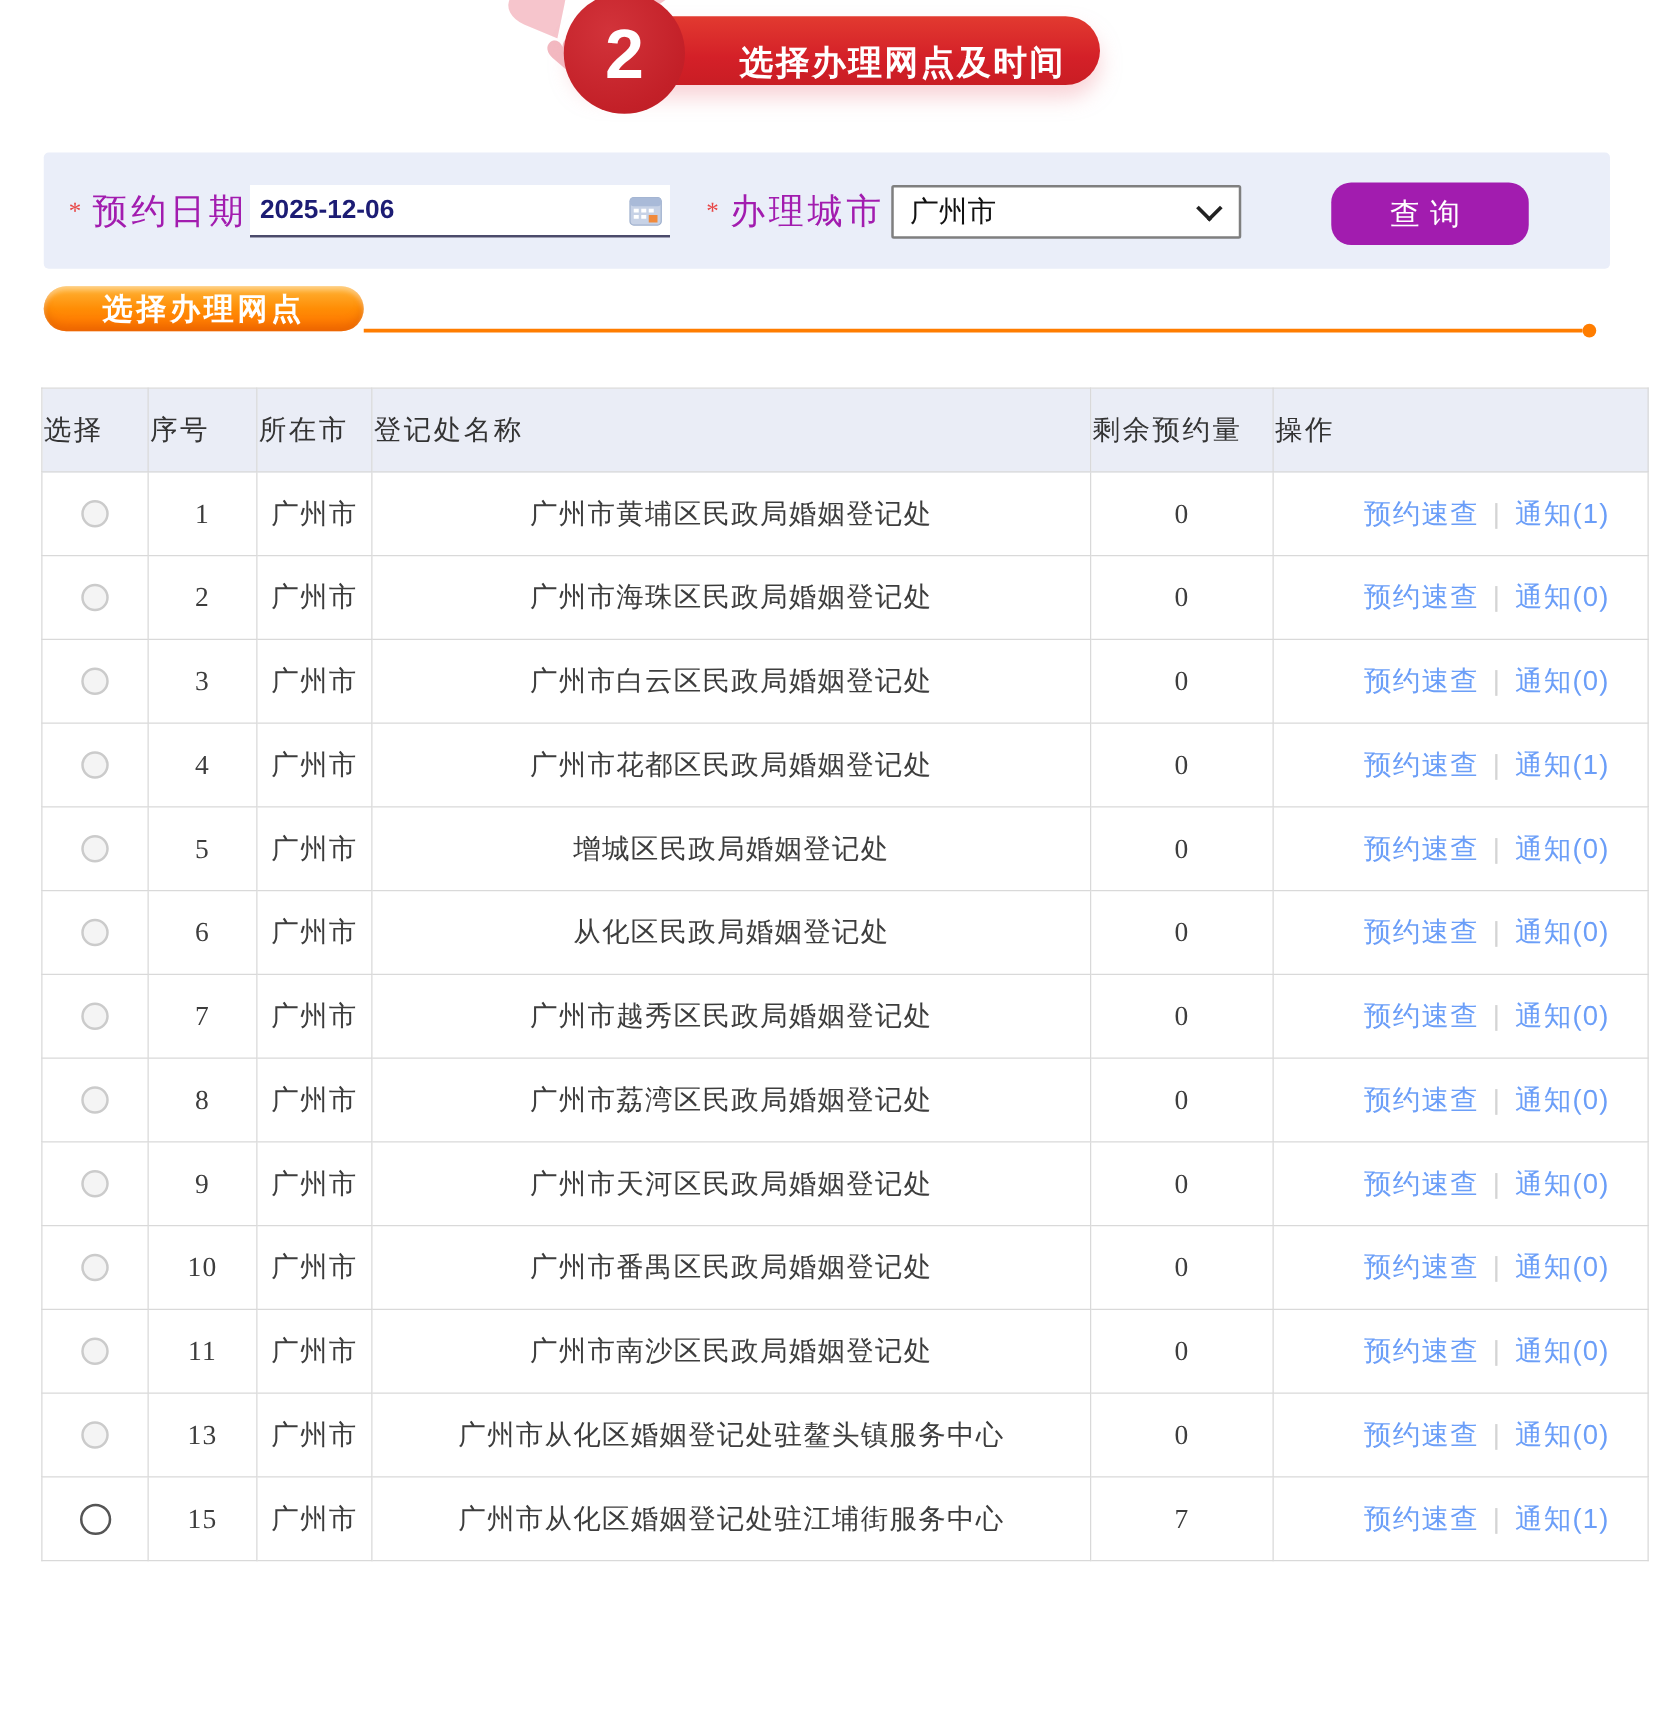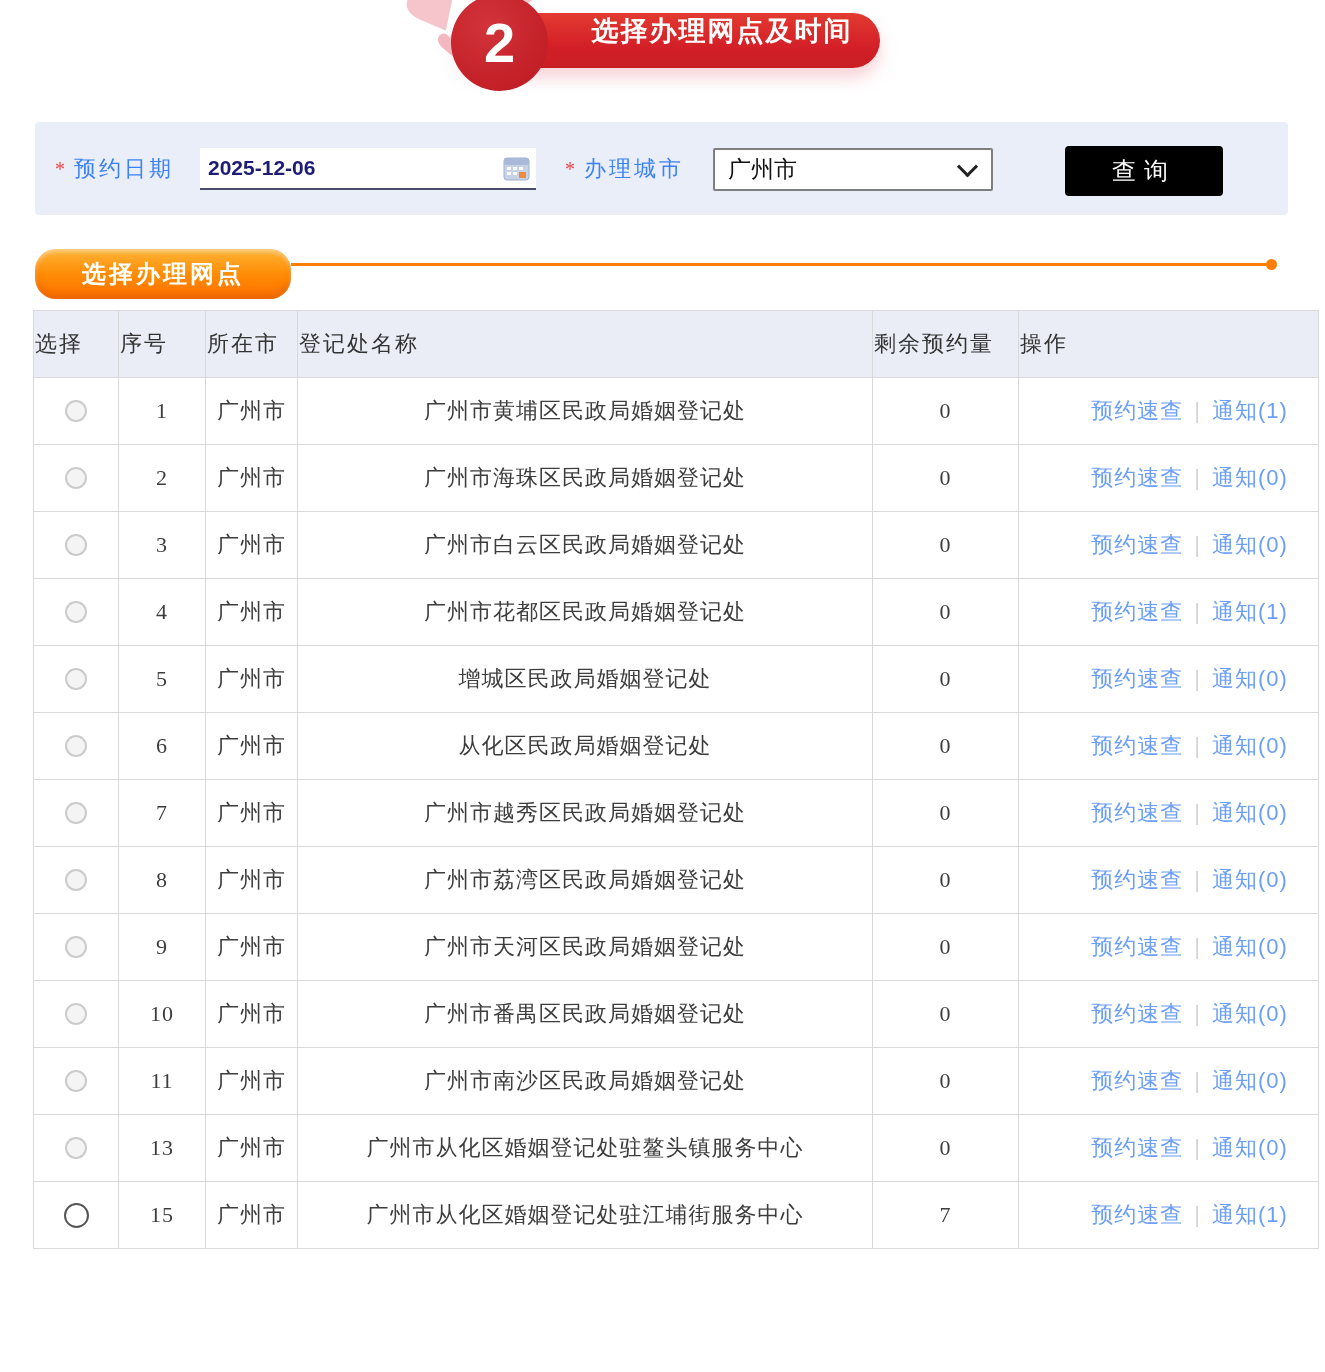--- a/index.html
+++ b/index.html
@@ -8,60 +8,60 @@
     background:#ffffff;font-family:"Liberation Sans",sans-serif;
   }
   
   .heart{position:absolute;color:#f6c5cc;z-index:1;font-family:"DejaVu Sans",sans-serif;line-height:1;}
   .heart.h1{left:406px;top:-22px;font-size:66px;transform:rotate(-28deg);}
   .heart.h2{left:498px;top:-34px;font-size:54px;transform:rotate(16deg);}
   .heart.h3{left:436px;top:28px;font-size:34px;transform:rotate(-10deg);color:#f3b9c1;}
   .banner-pill{
     position:absolute;left:456px;top:13px;width:424px;height:55px;border-radius:28px;
     background:linear-gradient(180deg,#e23a30 0%,#d42028 60%,#c91d24 100%);
-    z-index:2;display:flex;align-items:flex-start;justify-content:center;
+    z-index:2;display:flex;align-items:flex-end;justify-content:center;
     padding-left:108px;box-sizing:border-box;color:#fff;font-weight:bold;
     font-size:27px;letter-spacing:2px;box-shadow:0 10px 16px rgba(244,170,178,.5);
   }
   .banner-circle{
     position:absolute;left:451px;top:-6px;width:97px;height:97px;border-radius:50%;
     background:radial-gradient(circle at 38% 32%,#d2333a 0%,#c32028 70%,#b91d24 100%);
     z-index:3;display:flex;align-items:center;justify-content:center;
     color:#fff;font-size:56px;font-weight:bold;
   }
   
   .form-bg{position:absolute;left:35px;top:122px;width:1253px;height:93px;background:#eaeef9;border-radius:4px;}
   .field{position:absolute;height:44px;display:flex;align-items:center;gap:9px;z-index:2;}
   .field.date-label-wrap{left:55px;top:147px;}
   .field.city-label-wrap{left:565px;top:147px;}
   .req{color:#e84545;font-size:20px;font-family:"Liberation Serif",serif;}
-  .form-label{font-family:Liberation Serif, serif;font-size:22px;color:#3b82f6;letter-spacing:3px;}
+  .form-label{font-family:Liberation Serif, serif;font-size:28px;color:#a21caf;letter-spacing:3px;}
   .date-input{
     position:absolute;left:200px;top:148px;width:336px;height:42px;background:#fff;
     border:none;border-bottom:2px solid #4b4b6b;display:flex;align-items:center;
     box-sizing:border-box;padding:0 6px 0 8px;z-index:2;
   }
   .date-text{font-size:21px;color:#1c1c74;font-weight:bold;flex:1;}
   .city-select{
     position:absolute;left:713px;top:148px;width:280px;height:43px;background:#fff;
     border:2px solid #7f7f7f;border-radius:2px;display:flex;align-items:center;
     box-sizing:border-box;padding:0 16px 0 13px;z-index:2;
   }
   .select-text{font-family:"Liberation Serif",serif;font-size:23px;color:#111;flex:1;}
   .chev{width:12px;height:12px;border-right:3px solid #222;border-bottom:3px solid #222;
         transform:rotate(45deg) translate(-2px,-2px);}
   .query-btn{
-    position:absolute;left:1065px;top:146px;width:158px;height:50px;border-radius:4px;
-    background:#000000;color:#fff;font-size:24px;letter-spacing:8px;
+    position:absolute;left:1065px;top:146px;width:158px;height:50px;border-radius:16px;
+    background:#a21caf;color:#fff;font-size:24px;letter-spacing:8px;
     display:flex;align-items:center;justify-content:center;z-index:2;cursor:pointer;
     padding-left:0;box-sizing:border-box;
   }
   
   .badge{
-    position:absolute;left:35px;top:249px;width:256px;height:50px;border-radius:21px;
+    position:absolute;left:35px;top:229px;width:256px;height:36px;border-radius:21px;
     background:linear-gradient(180deg,#ffb437 0%,#ff8d05 50%,#ff7000 100%);
     display:flex;align-items:center;justify-content:center;color:#fff;font-weight:bold;
     font-size:24px;letter-spacing:3px;z-index:2;
     box-shadow:inset 0 3px 4px rgba(255,255,255,.4), inset 0 -5px 7px rgba(205,85,0,.4);
   }
   .badge-line{position:absolute;left:291px;top:263px;width:975px;height:3px;background:#ff7d00;}
   .badge-dot{position:absolute;left:1266px;top:259px;width:11px;height:11px;border-radius:50%;background:#ff7d00;}
   
   .site-table{
     position:absolute;left:33px;top:310px;width:1285px;border-collapse:collapse;table-layout:fixed;

